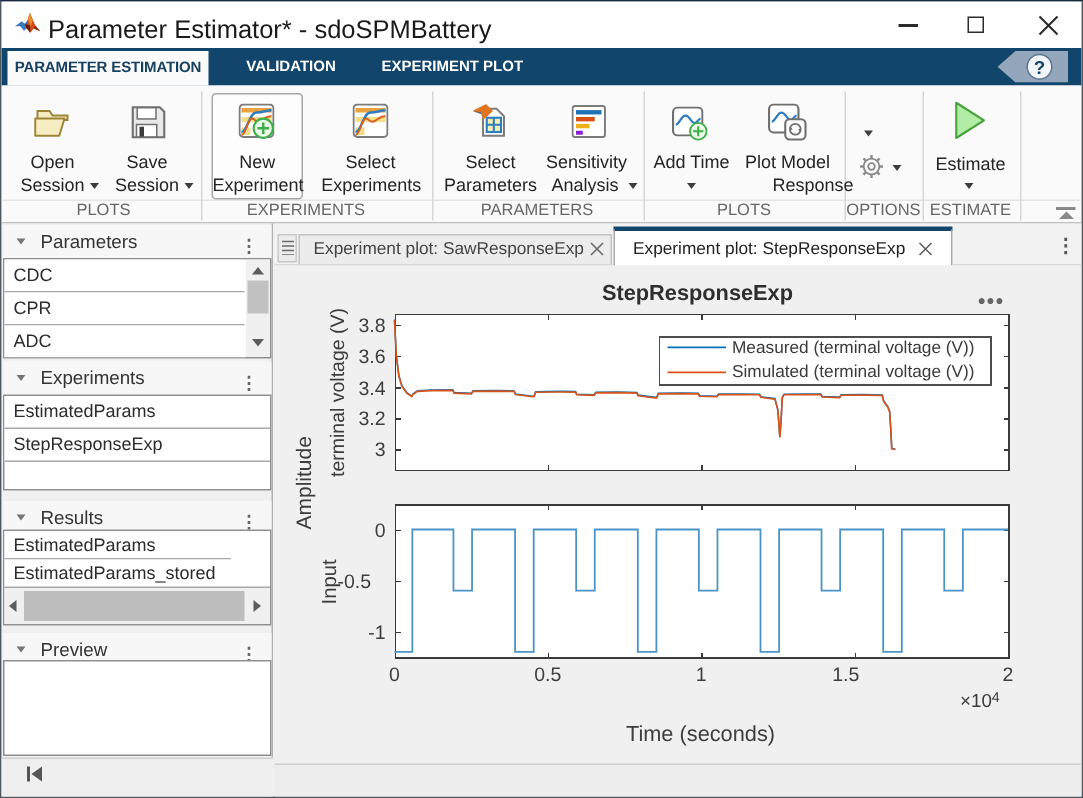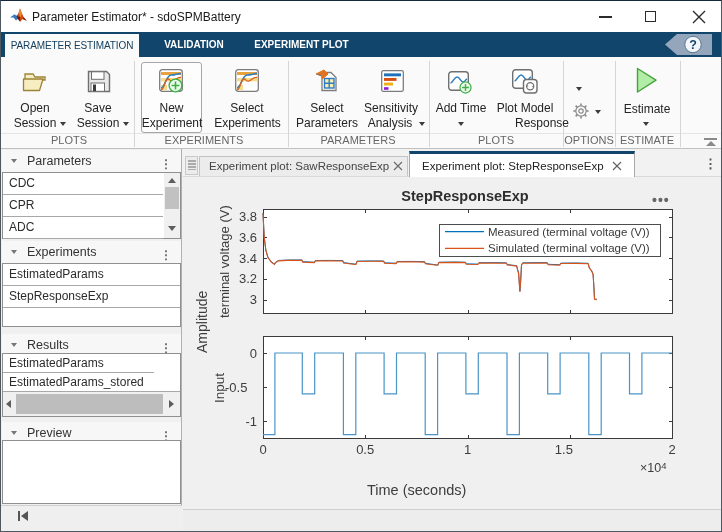--- a/index.html
+++ b/index.html
@@ -15,29 +15,29 @@
 .ttxt{position:absolute;font-size:11.5px;color:#3c3c3c;white-space:nowrap}
 </style></head><body>
 <div class="abs" style="left:0;top:0;width:720px;height:31px;background:#ffffff"></div>
 <div class="abs" style="left:9px;top:7px"><svg width="18" height="15" viewBox="0 0 18 15">
       <path d="M0 9.5 L4.5 6.2 L6.5 7.8 L10 3.5 L10 9 L6 12.5 L3.5 9.5 z" fill="#3b79bd"></path>
       <path d="M10 0.5 L13.5 9 L16.8 12.8 L12.5 11 L10.2 13.8 L7.5 10.5 L8.5 5 z" fill="#d24a18"></path>
       <path d="M10 0.5 L11.8 5.5 L10.5 9.5 L8.5 5 z" fill="#eb8c2f"></path>
       <path d="M13.5 9 L16.8 12.8 L12.5 11 z" fill="#8c2a0e"></path>
       <path d="M6.5 7.8 L10 9 L10.2 13.8 L7.5 10.5 z" fill="#6b1f0a"></path>
     </svg></div>
-<div class="abs" style="left:31px;top:9px;font-size:12px;color:#1a1a1a">Parameter Estimator* - sdoSPMBattery</div>
+<div class="abs" style="left:31px;top:9px;font-size:17px;color:#1a1a1a">Parameter Estimator* - sdoSPMBattery</div>
 <div class="abs" style="left:598px;top:15px;width:13px;height:1.5px;background:#2b2b2b"></div>
 <div class="abs" style="left:644px;top:10px;width:11px;height:11px;border:1.5px solid #2b2b2b"></div>
 <svg class="abs" style="left:691px;top:9px" width="14" height="14">
     <path d="M1 1 L13 13 M13 1 L1 13" stroke="#2b2b2b" stroke-width="1.4"></path>
   </svg>
 <div class="abs" style="left:0;top:31px;width:720px;height:25px;background:#11456c"></div>
 <div class="abs" style="left:4px;top:33px;width:134px;height:23px;background:#fafafa"></div>
-<div class="abs" style="left:4px;top:33px;width:134px;height:23px;font-size:10px;font-weight:normal;color:#16405f;text-align:center;line-height:23px;white-space:nowrap;letter-spacing:-0.1px">PARAMETER ESTIMATION</div>
+<div class="abs" style="left:4px;top:33px;width:134px;height:23px;font-size:10px;font-weight:bold;color:#16405f;text-align:center;line-height:23px;white-space:nowrap;letter-spacing:-0.1px">PARAMETER ESTIMATION</div>
 <div class="abs" style="left:148px;top:31px;width:90px;height:25px;font-size:10px;font-weight:bold;color:#fff;text-align:center;line-height:25px;white-space:nowrap">VALIDATION</div>
 <div class="abs" style="left:248px;top:31px;width:105px;height:25px;font-size:10px;font-weight:bold;color:#fff;text-align:center;line-height:25px;white-space:nowrap">EXPERIMENT PLOT</div>
 <svg class="abs" style="left:664px;top:33px" width="47" height="21">
     <path d="M12 0 H47 V21 H12 L0 10.5 z" fill="#93a6bc"></path>
     <circle cx="28" cy="10.5" r="8.2" fill="#f2f6fa" stroke="#5c758f" stroke-width="1"></circle>
     <text x="28" y="15" font-size="12.5" font-weight="bold" fill="#11456c" text-anchor="middle" font-family="Liberation Sans">?</text>
   </svg>
 <div class="abs" style="left:0;top:56px;width:720px;height:91px;background:#fafafa"></div>
 <div class="abs" style="left:0;top:132px;width:720px;height:1px;background:#e4e4e4"></div>
 <div class="vsep" style="left:133px"></div>
@@ -278,14 +278,14 @@
 <div class="abs" style="left:349.2px;top:441px;width:30px;text-align:center;font-size:13px;color:#3d3d3d">0.5</div>
 <div class="abs" style="left:451.5px;top:441px;width:30px;text-align:center;font-size:13px;color:#3d3d3d">1</div>
 <div class="abs" style="left:553.8px;top:441px;width:30px;text-align:left;font-size:13px;color:#3d3d3d">1.5</div>
 <div class="abs" style="left:656.0px;top:441px;width:30px;text-align:center;font-size:13px;color:#3d3d3d">2</div>
 <div class="abs" style="left:639px;top:459px;font-size:12.5px;color:#3d3d3d">×10<span style="font-size:9.5px;vertical-align:3px">4</span></div>
 <div class="abs" style="left:487px;top:224.5px;font-size:11.5px;color:#3a3a3a;white-space:nowrap">Measured (terminal voltage (V))</div>
 <div class="abs" style="left:487px;top:241px;font-size:11.5px;color:#3a3a3a;white-space:nowrap">Simulated (terminal voltage (V))</div>
 <div class="abs" style="left:216px;top:317px;transform:rotate(-90deg);transform-origin:0 0;font-size:13px;color:#3d3d3d;white-space:nowrap">terminal voltage (V)</div>
 <div class="abs" style="left:193px;top:352px;transform:rotate(-90deg);transform-origin:0 0;font-size:14px;color:#3d3d3d;white-space:nowrap">Amplitude</div>
 <div class="abs" style="left:210.5px;top:402px;transform:rotate(-90deg);transform-origin:0 0;font-size:13.5px;color:#3d3d3d;white-space:nowrap">Input</div>
-<div class="abs" style="left:366px;top:481px;width:200px;font-size:14.5px;color:#3d3d3d">Time (seconds)</div>
+<div class="abs" style="left:366px;top:481px;width:200px;text-align:center;font-size:14.5px;color:#3d3d3d">Time (seconds)</div>
 <div class="abs" style="left:182px;top:508px;width:540px;height:24px;background:#ededed;border-top:1px solid #cfcfcf"></div>
 <div class="abs" style="left:0;top:530px;width:722px;height:2px;background:#e8e8e8;border-top:1px solid #bcbcbc"></div>
 </body></html>

